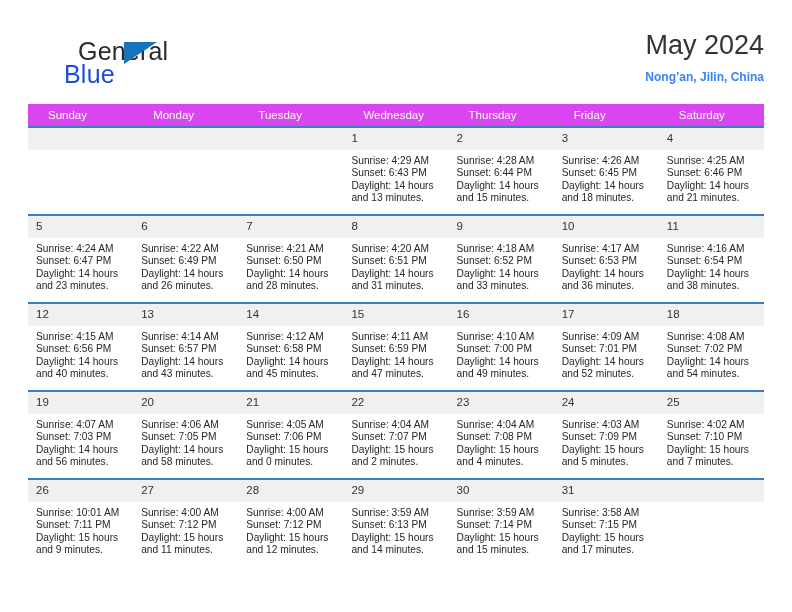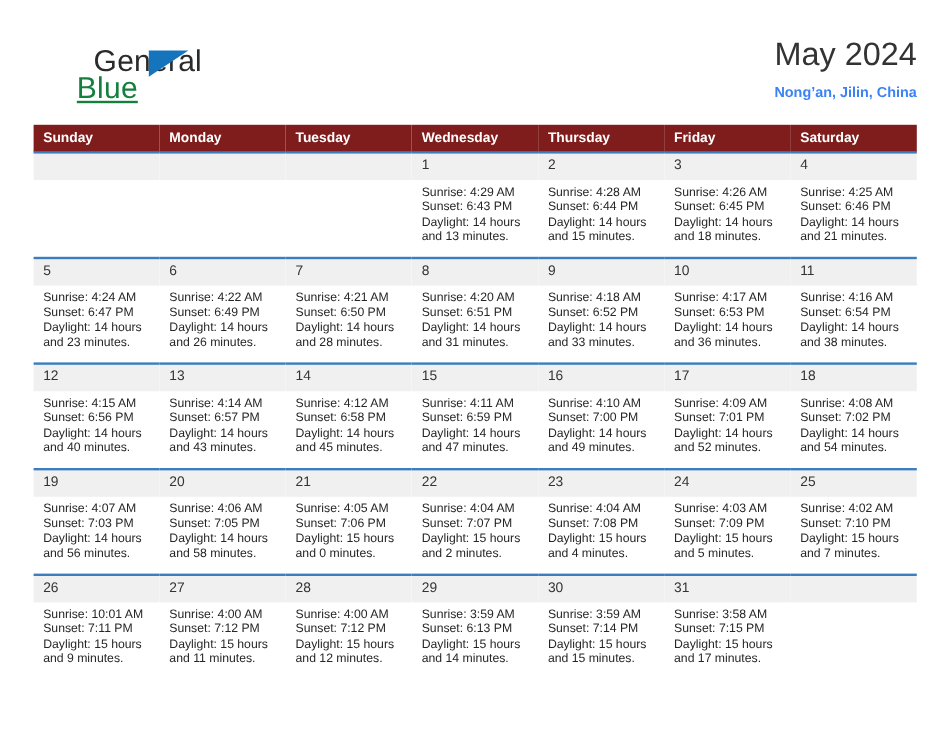--- a/index.html
+++ b/index.html
@@ -45,23 +45,22 @@
     color: #2b2b2b;
     font-family: "Liberation Sans", sans-serif;
     margin-left: 44px;
   }
   .brand-blue {
     position: absolute;
     left: 36px;
     top: 28px;
     font-size: 25px;
     letter-spacing: .2px;
-    color: #15803d;
+    color: #1d4ed8;
     font-family: "Liberation Sans", sans-serif;
-    text-decoration: underline;
   }
   .brand-flag {
     position: absolute;
     left: 96px;
     top: 10px;
     width: 0;
     height: 0;
     border-left: 33px solid #1574bb;
     border-bottom: 22px solid transparent;
   }
@@ -91,26 +90,26 @@
     position: absolute;
     left: 28px;
     top: 104px;
     width: 736px;
     border-collapse: collapse;
     table-layout: fixed;
   }
   .calendar col { width: 105.14px; }
 
   thead th {
-    background: #7f1d1d;
+    background: #d946ef;
     color: #ffffff;
     font-size: 11.5px;
-    font-weight: bold;
+    font-weight: normal;
     text-align: left;
-    padding: 5px 0 5px 8px;
+    padding: 5px 0 5px 20px;
     height: 11px;
     border: none;
   }
 
   tbody tr { }
   tbody td {
     vertical-align: top;
     padding: 0;
     border-top: 2px solid #3b7dbf;
     height: 88px;

